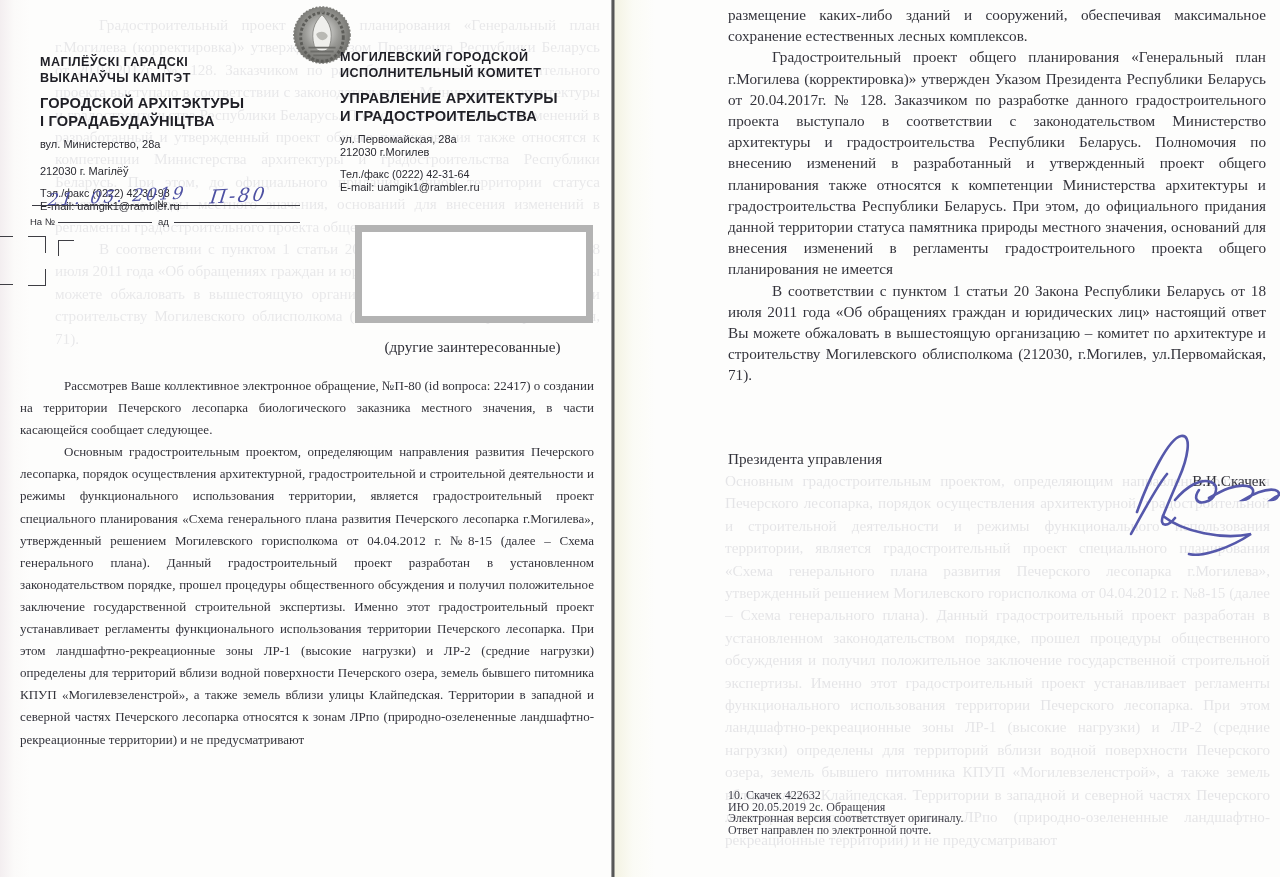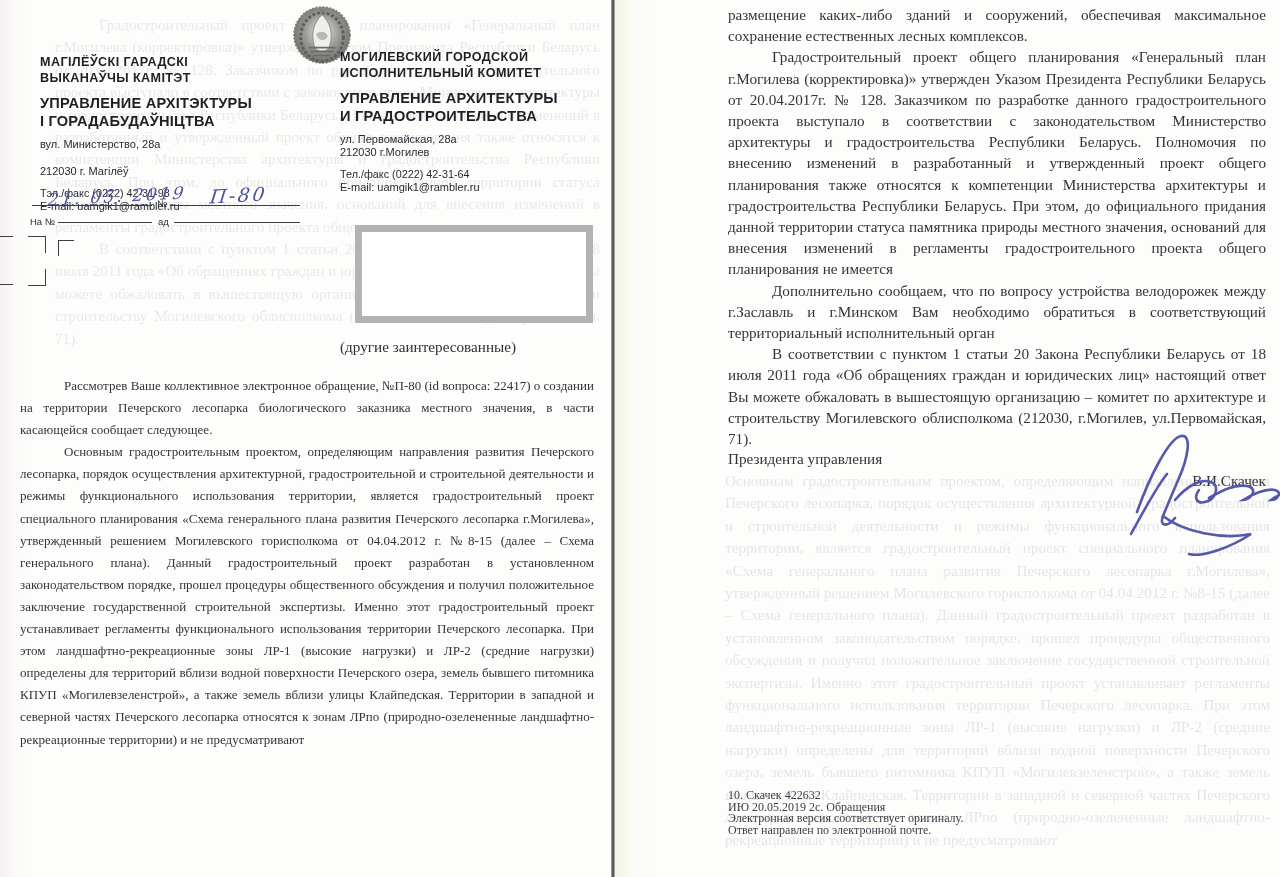--- a/index.html
+++ b/index.html
@@ -22,21 +22,21 @@
   .emblem{position:absolute;left:291px;top:5px;width:62px;height:62px;}
   .u{position:absolute;border-bottom:1.2px solid #3b3b42;height:14px;}
   .hand{font-family:"DejaVu Serif",serif;font-style:italic;color:#4d50a2;font-size:17px;letter-spacing:2.5px;transform:rotate(-3deg) skewX(-10deg);position:absolute;white-space:nowrap;}
   .small-label{font-family:"Liberation Sans",sans-serif;font-size:9.5px;color:#2d2d33;position:absolute;}
 
   
   .mark{position:absolute;}
 
   
   .redact{position:absolute;left:355px;top:225px;width:238px;height:98px;background:#ffffff;border:7px solid #b3b3b3;box-sizing:border-box;}
-  .others{position:absolute;left:340px;top:338px;width:265px;text-align:left;font-size:15.2px;color:#2e2e36;}
+  .others{position:absolute;left:340px;top:338px;width:265px;text-align:center;font-size:15.2px;color:#2e2e36;}
 
   
   .body1{position:absolute;left:20px;top:375px;width:574px;font-size:13px;line-height:22.1px;text-align:justify;color:#33333b;}
   .body2{position:absolute;left:113px;top:4px;width:538px;font-size:15.2px;line-height:21.2px;text-align:justify;color:#33333b;}
   .para{text-indent:44px;margin:0;}
 
   
   .signoff{position:absolute;left:113px;top:448px;width:538px;font-size:15.2px;line-height:21.5px;color:#33333b;}
   .signoff .name{position:absolute;right:0;top:21.5px;}
   .sig{position:absolute;left:395px;top:-32px;width:220px;height:140px;}
@@ -73,21 +73,21 @@
       <ellipse cx="32" cy="33" rx="22" ry="25" fill="none" stroke="#5d5d59" stroke-width="3" stroke-dasharray="3 2"></ellipse>
       <path d="M32 10 C40 18 44 28 40 42 C37 50 27 50 24 42 C20 28 24 18 32 10 Z" fill="#efefec" stroke="#8a8a86" stroke-width="1"></path>
       <path d="M26 30 C30 26 36 27 38 32 C36 38 28 38 26 30 Z" fill="#b9b9b4"></path>
       <path d="M18 44 L46 44 M20 48 L44 48 M23 52 L41 52" stroke="#6c6c68" stroke-width="2"></path>
       <circle cx="32" cy="6" r="2.4" fill="#80807c"></circle>
     </svg>
 
     <div class="lh lh-left">
       <div class="org">МАГІЛЁЎСКІ  ГАРАДСКІ</div>
       <div class="org">ВЫКАНАЎЧЫ  КАМІТЭТ</div>
-      <div class="dept">УПРАВЛЕНИЕ  АРХІТЭКТУРЫ</div>
+      <div class="dept">ГОРОДСКОЙ  АРХІТЭКТУРЫ</div>
       <div class="dept" style="margin-top:0;">І ГОРАДАБУДАЎНІЦТВА</div>
       <div class="addr">вул. Министерство, 28а</div>
       <div class="addr" style="margin-top:14px;">212030 г. Магілёў</div>
       <div class="tel">Тэл./факс (0222) 42-31-98</div>
       <div class="mail">E-mail: uamgik1@rambler.ru</div>
     </div>
 
     <div class="lh lh-right">
       <div class="org">МОГИЛЕВСКИЙ ГОРОДСКОЙ</div>
       <div class="org">ИСПОЛНИТЕЛЬНЫЙ КОМИТЕТ</div>
@@ -131,21 +131,20 @@
 
   <div class="page page2">
 
     <div class="ghost ghost2">
       <p class="para" style="text-indent:0;">Основным градостроительным проектом, определяющим направления развития Печерского лесопарка, порядок осуществления архитектурной, градостроительной и строительной деятельности и режимы функционального использования территории, является градостроительный проект специального планирования «Схема генерального плана развития Печерского лесопарка г.Могилева», утвержденный решением Могилевского горисполкома от 04.04.2012 г. №8-15 (далее – Схема генерального плана). Данный градостроительный проект разработан в установленном законодательством порядке, прошел процедуры общественного обсуждения и получил положительное заключение государственной строительной экспертизы. Именно этот градостроительный проект устанавливает регламенты функционального использования территории Печерского лесопарка. При этом ландшафтно-рекреационные зоны ЛР-1 (высокие нагрузки) и ЛР-2 (средние нагрузки) определены для территорий вблизи водной поверхности Печерского озера, земель бывшего питомника КПУП «Могилевзеленстрой», а также земель вблизи улицы Клайпедская. Территории в западной и северной частях Печерского лесопарка относятся к зонам ЛРпо (природно-озелененные ландшафтно-рекреационные территории) и не предусматривают</p>
     </div>
 
     <div class="body2">
       <p class="para" style="text-indent:0;">размещение каких-либо зданий и сооружений, обеспечивая максимальное сохранение естественных лесных комплексов.</p>
       <p class="para">Градостроительный проект общего планирования «Генеральный план г.Могилева (корректировка)» утвержден Указом Президента Республики Беларусь от 20.04.2017г. № 128. Заказчиком по разработке данного градостроительного проекта выступало в соответствии с законодательством Министерство архитектуры и градостроительства Республики Беларусь. Полномочия по внесению изменений в разработанный и утвержденный проект общего планирования также относятся к компетенции Министерства архитектуры и градостроительства Республики Беларусь. При этом, до официального придания данной территории статуса памятника природы местного значения, оснований для внесения изменений в регламенты градостроительного проекта общего планирования не имеется</p>
-      <p class="para">Дополнительно сообщаем, что по вопросу устройства велодорожек между г.Заславль и г.Минском Вам необходимо обратиться в соответствующий территориальный исполнительный орган</p>
       <p class="para">В соответствии с пунктом 1 статьи 20 Закона Республики Беларусь от 18 июля 2011 года «Об обращениях граждан и юридических лиц» настоящий ответ Вы можете обжаловать в вышестоящую организацию – комитет по архитектуре и строительству Могилевского облисполкома (212030, г.Могилев, ул.Первомайская, 71).</p>
     </div>
 
     <div class="signoff">
       <div>Президента управления</div>
       <div class="name">В.И.Скачек</div>
 
       <svg class="sig" viewBox="0 0 220 140">
         <g fill="none" stroke="#5558ab" stroke-width="2.6" stroke-linecap="round">
           <path d="M14 96 C26 62 46 22 58 20 C70 18 64 44 56 62 C50 76 44 90 40 100 C36 110 44 112 52 102"></path>

